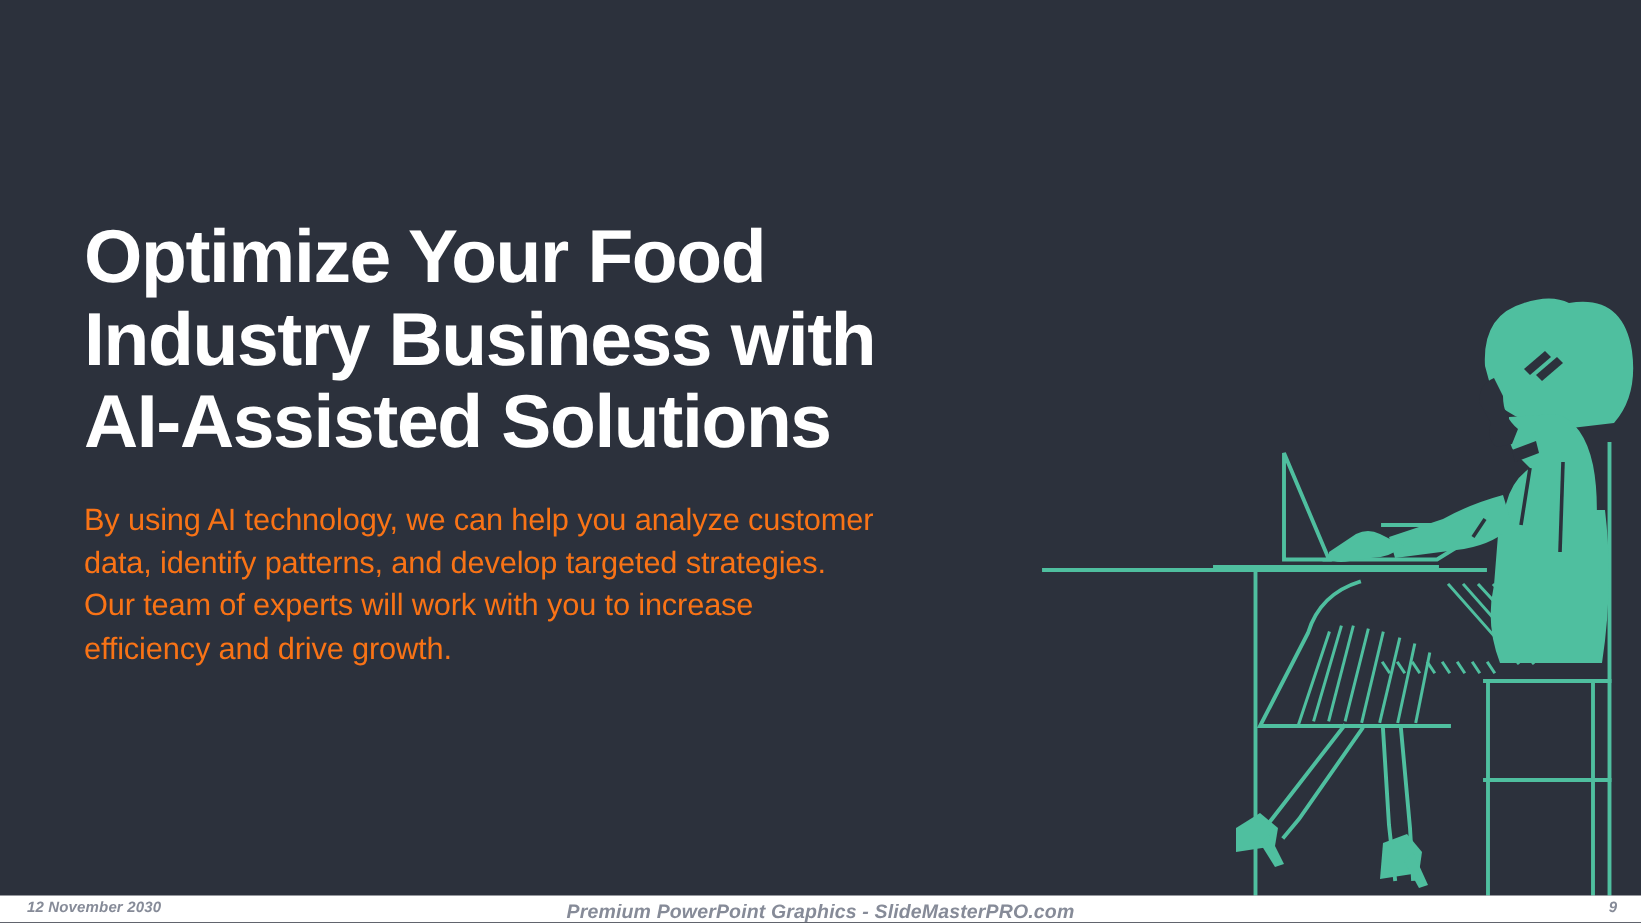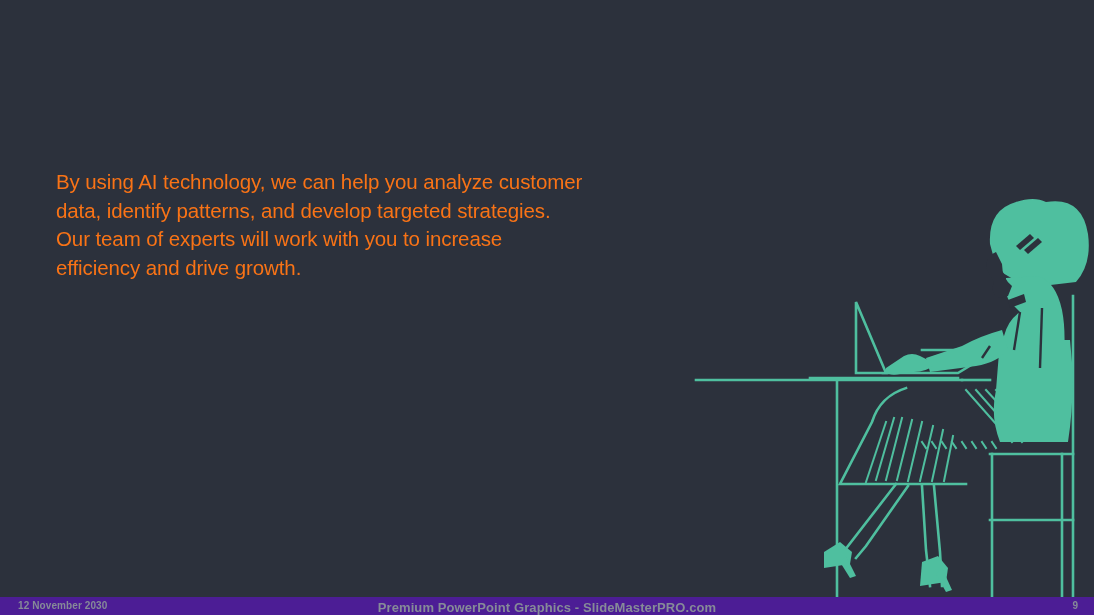--- a/index.html
+++ b/index.html
@@ -59,21 +59,22 @@
   }
   .illustration svg { display:block; width:100%; height:100%; }
 
   
   .footer {
     position:absolute;
     left:0;
     right:0;
     top:597px;
     height:18px;
-    background:#4c1d95;
+    background:#ffffff;
+    font-style:italic;
   }
   .footer-date {
     position:absolute;
     left:18px;
     top:3px;
     color:#868b98;
     font-size:10px;
     font-weight:bold;
     letter-spacing:0.1px;
   }
@@ -96,20 +97,23 @@
     font-size:10px;
     font-weight:bold;
   }
 </style>
 </head>
 <body>
 
 <div class="slide">
 
   <div class="content">
+    <div class="title">Optimize Your Food
+Industry Business with
+AI-Assisted Solutions</div>
     <div class="subtitle">By using AI technology, we can help you analyze customer
 data, identify patterns, and develop targeted strategies.
 Our team of experts will work with you to increase
 efficiency and drive growth.</div>
   </div>
 
   <div class="illustration">
     <svg viewBox="0 0 404 407" xmlns="http://www.w3.org/2000/svg">
       <g stroke="#4fbf9f" fill="none" stroke-width="2.6" stroke-linecap="square">
 

